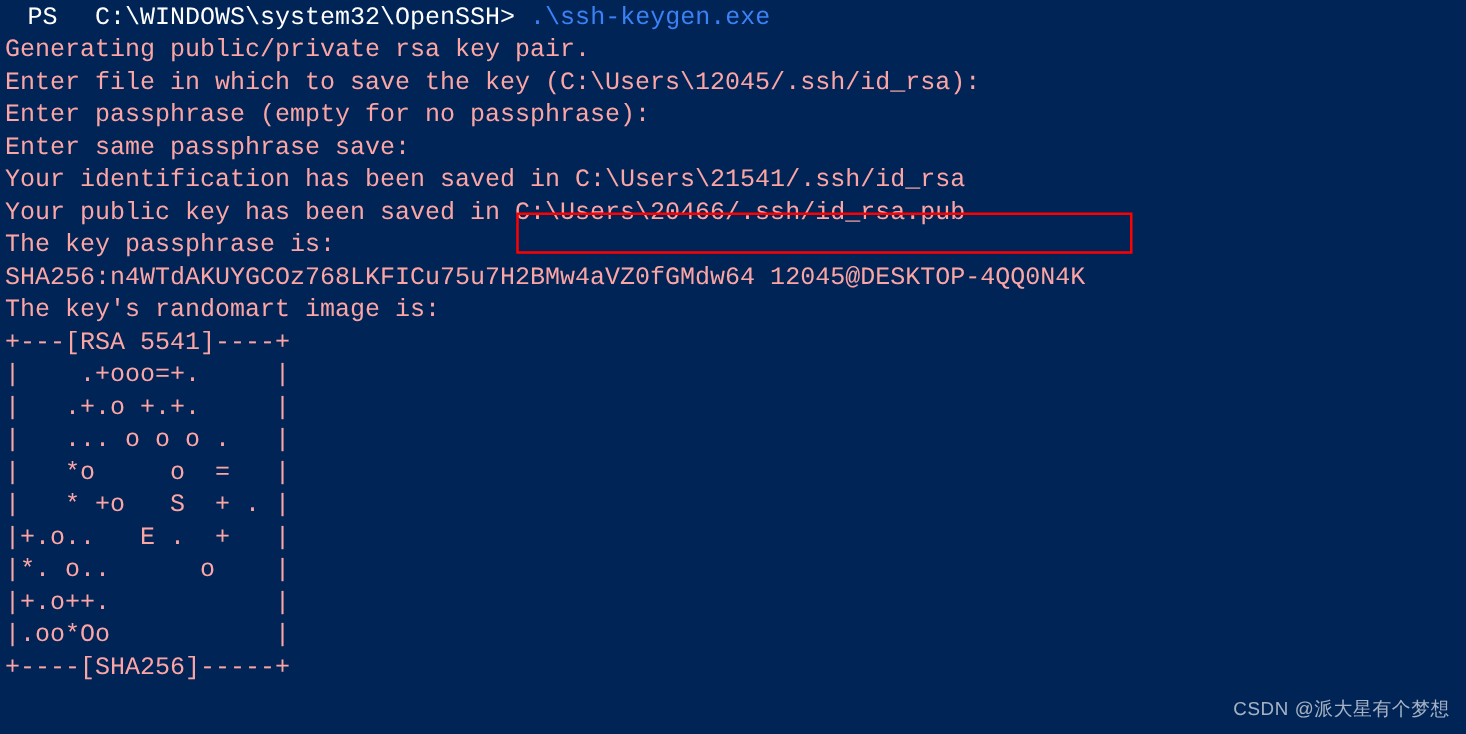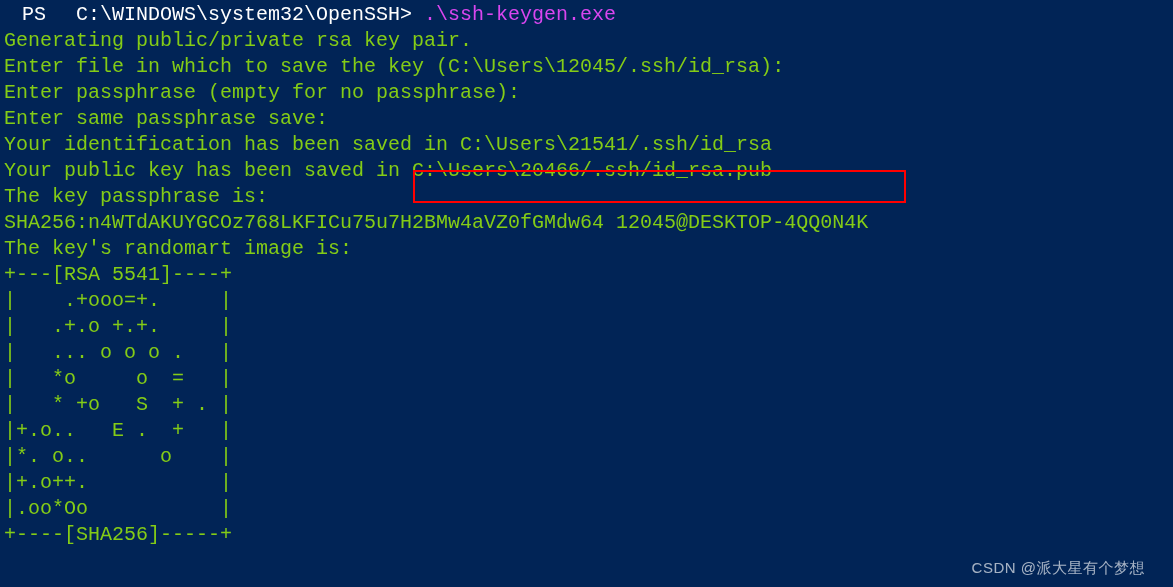--- a/index.html
+++ b/index.html
@@ -15,30 +15,30 @@
     overflow: hidden;
     position: relative;
   }
   .terminal {
     white-space: pre;
     padding: 2px 4px;
     letter-spacing: 0px;
   }
   .prompt-path { color: #ffffff; margin-left: 18px; }
   .prompt-symbol { color: #ffffff; }
-  .command { color: #d946ef; }
-  .output { color: #84cc16; }
+  .command { color: #3b82f6; }
+  .output { color: #fca5a5; }
   .highlight-box {
     position: absolute;
     border: 2px solid #ff0000;
     pointer-events: none;
   }
   .watermark {
     position: absolute;
-    right: 28px;
+    right: 13px;
     bottom: 6px;
     color: rgba(255,255,255,0.65);
     font-family: "Microsoft YaHei", sans-serif;
     font-size: 15px;
     letter-spacing: 0.5px;
     pointer-events: none;
   }
 </style>
 </head>
 <body>

